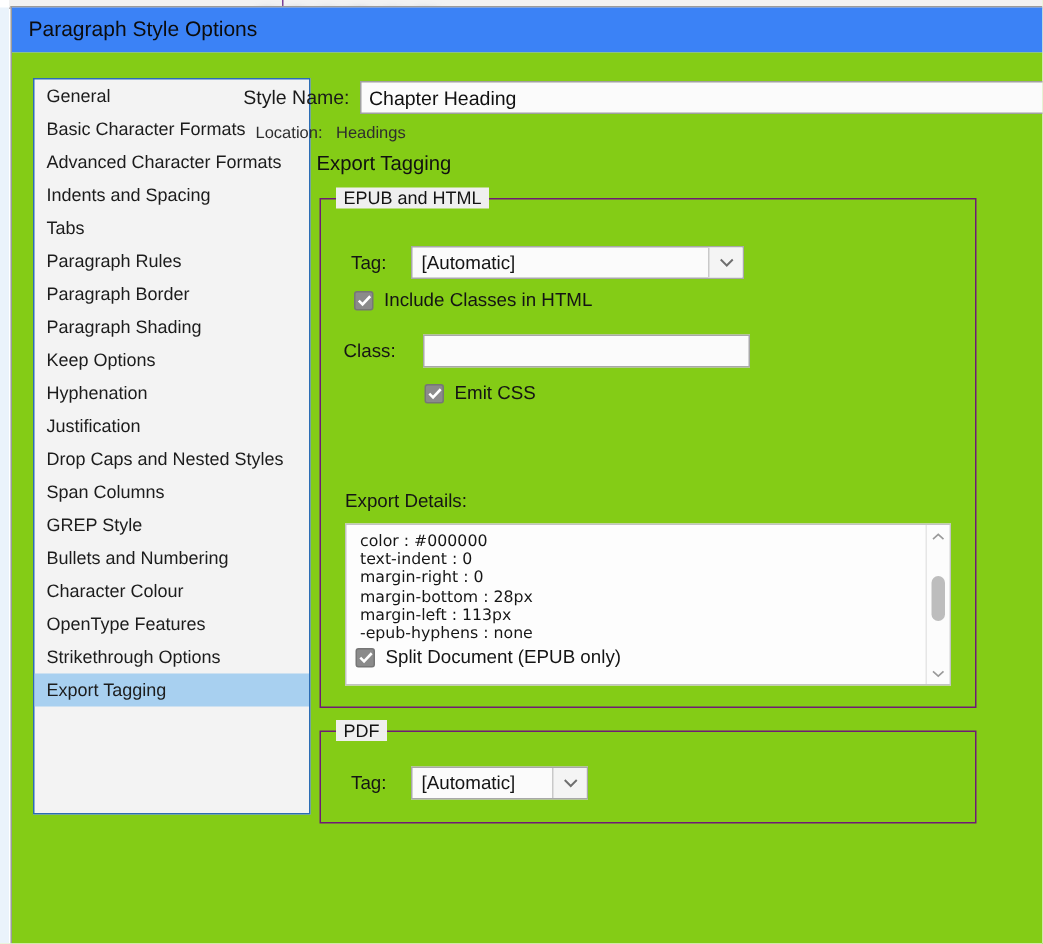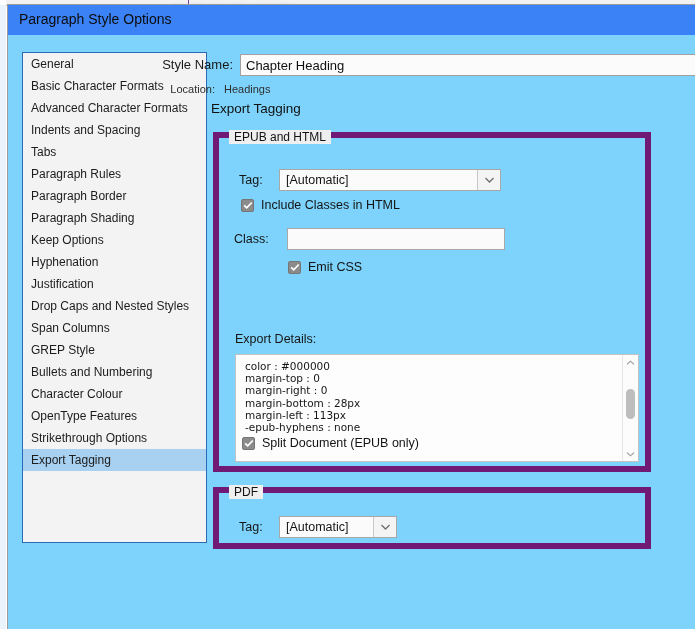--- a/index.html
+++ b/index.html
@@ -87,21 +87,21 @@
     position: absolute;
     left: 11px; top: 6px;
     font-size: 14px;
     color: #0c0c0c;
     white-space: nowrap;
   }
   #dialog-body {
     position: absolute;
     left: 0; top: 30px;
     width: 687px; height: 594px;
-    background: #7dd3fc;
+    background: #84cc16;
   }
 
   
   #category-list {
     position: absolute;
     left: 14px; top: 17px;
     width: 185px; height: 491px;
     background: #f3f3f3;
     border: 1px solid #2b6cb5;
     box-sizing: border-box;
@@ -173,21 +173,21 @@
     position: absolute;
     left: 203px; top: 66px;
     font-size: 13.5px;
     color: #111111;
     white-space: nowrap;
   }
 
   
   .groupbox {
     position: absolute;
-    border: 6px solid #701a75;
+    border: 1px solid #701a75;
     box-sizing: border-box;
     background: transparent;
   }
   .group-legend {
     position: absolute;
     top: -8px; left: 10px;
     padding: 0 5px;
     background: #efefef;
     font-size: 12px;
     color: #131313;
@@ -430,21 +430,21 @@
           </svg>
         </span>
         <span class="check-label">Emit CSS</span>
       </div>
 
       <span id="export-details-label">Export Details:</span>
 
       <div id="export-details-box">
         <div id="export-details-content">
             <div class="detail-line">color : #000000</div>
-            <div class="detail-line">margin-top : 0</div>
+            <div class="detail-line">text-indent : 0</div>
             <div class="detail-line">margin-right : 0</div>
             <div class="detail-line">margin-bottom : 28px</div>
             <div class="detail-line">margin-left : 113px</div>
             <div class="detail-line">-epub-hyphens : none</div>
           </div>
         <div id="export-details-scrollbar">
           <span class="sb-arrow up">
             <svg width="9" height="6" viewBox="0 0 9 6">
               <path d="M1 4.4 L4.5 1.2 L8 4.4" fill="none" stroke="#9a9a9a" stroke-width="1.1"></path>
             </svg>

